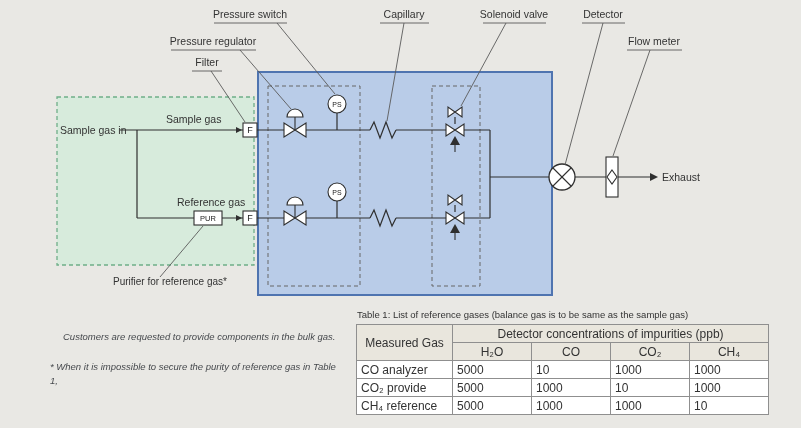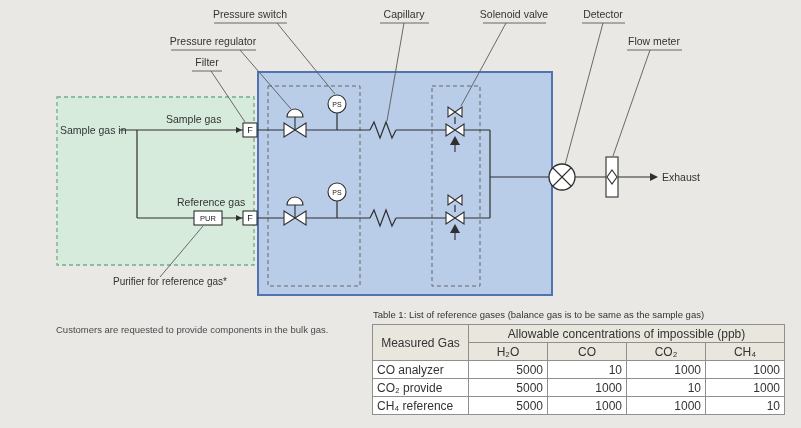--- a/index.html
+++ b/index.html
@@ -18,36 +18,36 @@
   .lbl{font-size:10.5px;fill:#333;}
   .lbl-s{font-size:10px;fill:#333;}
   .boxtxt{font-size:9px;fill:#222;}
   .boxtxt-s{font-size:7.5px;fill:#222;}
   .pstxt{font-size:7px;fill:#222;}
 
   .notes{
     position:absolute;left:47px;top:314px;width:310px;
     font-size:9.5px;color:#46494d;line-height:1.45;
   }
-  .notes p{margin:9px;}
+  .notes p{margin:16px;font-style:italic;}
   .notes .note2{margin-left:3px;}
   .notes .note3{margin-left:11px;}
 
-  .table-section{position:absolute;left:372px;top:309px;width:412px;}
+  .table-section{position:absolute;left:356px;top:309px;width:412px;}
   .table-title{font-size:9.5px;color:#333;margin:0 0 4px 1px;}
   table.ref{
     border-collapse:collapse;width:412px;
     font-size:12px;color:#333;table-layout:fixed;
   }
   table.ref th,table.ref td{
     border:1px solid #8f8f8f;padding:1.5px 4px;
     font-weight:normal;background:#fff;
   }
   table.ref thead th{background:#e9e6dd;text-align:center;}
-  table.ref td{text-align:right;}
+  table.ref td{text-align:left;}
   table.ref td.gas{text-align:left;}
 </style>
 </head>
 <body>
 
 <div class="page">
 
   <svg class="diagram" width="801" height="310" viewBox="0 0 801 310">
     <defs>
       <g id="regulator">
@@ -158,36 +158,37 @@
 
     <text class="lbl" x="60" y="134">Sample gas in</text>
     <text class="lbl" x="166" y="123">Sample gas</text>
     <text class="lbl" x="177" y="206">Reference gas</text>
     <text class="lbl" x="662" y="181">Exhaust</text>
     <text class="lbl-s" x="113" y="285">Purifier for reference gas*</text>
   </svg>
 
   <div class="notes">
     <p class="note1">Customers are requested to provide components in the bulk gas.</p>
+    <p class="note2">* When it is impossible to secure the purity of reference gas in Table 1,</p>
   </div>
 
   <div class="table-section">
     <div class="table-title">Table 1: List of reference gases (balance gas is to be same as the sample gas)</div>
     <table class="ref">
       <colgroup>
         <col style="width:96px">
           <col style="width:79px">
           <col style="width:79px">
         <col style="width:79px">
           <col style="width:79px">
       </colgroup>
       <thead>
         <tr>
           <th rowspan="2">Measured Gas</th>
-          <th colspan="4">Allowable concentrations of impossible (ppb)</th>
+          <th colspan="4">Detector concentrations of impurities (ppb)</th>
         </tr>
         <tr>
           <th>H₂O</th>
           <th>CO</th>
           <th>CO₂</th>
           <th>CH₄</th>
         </tr>
       </thead>
       <tbody>
         <tr>

